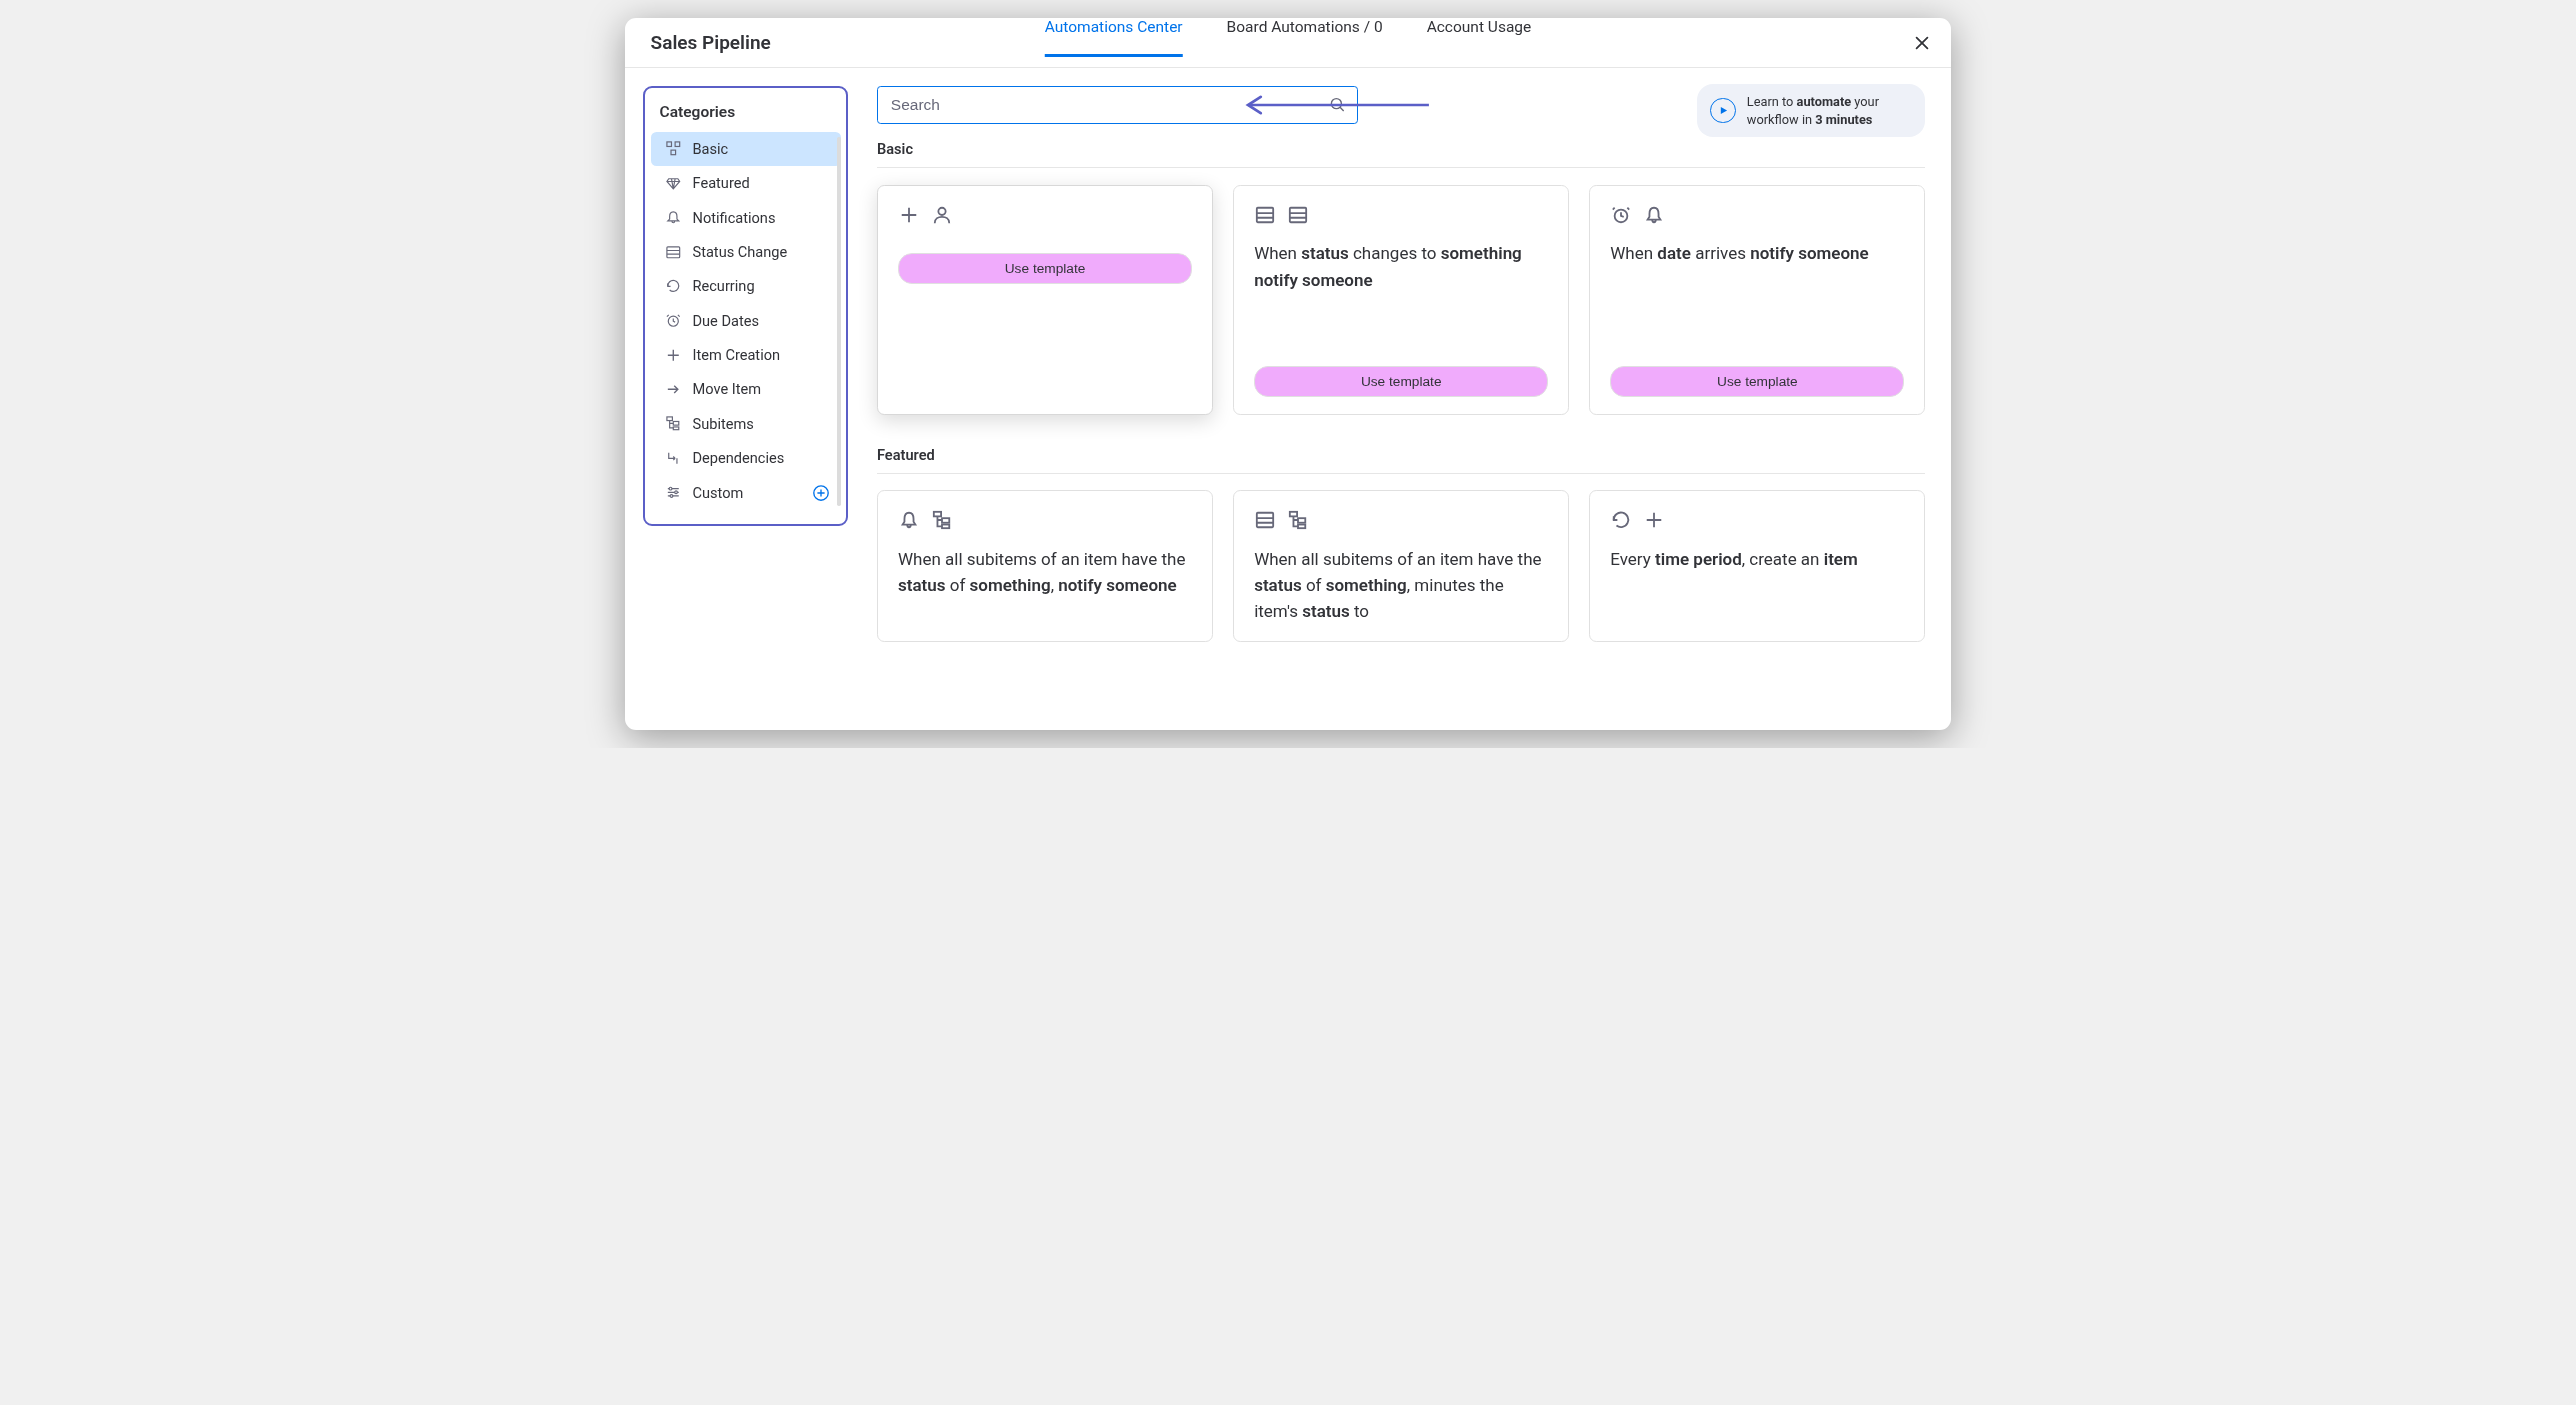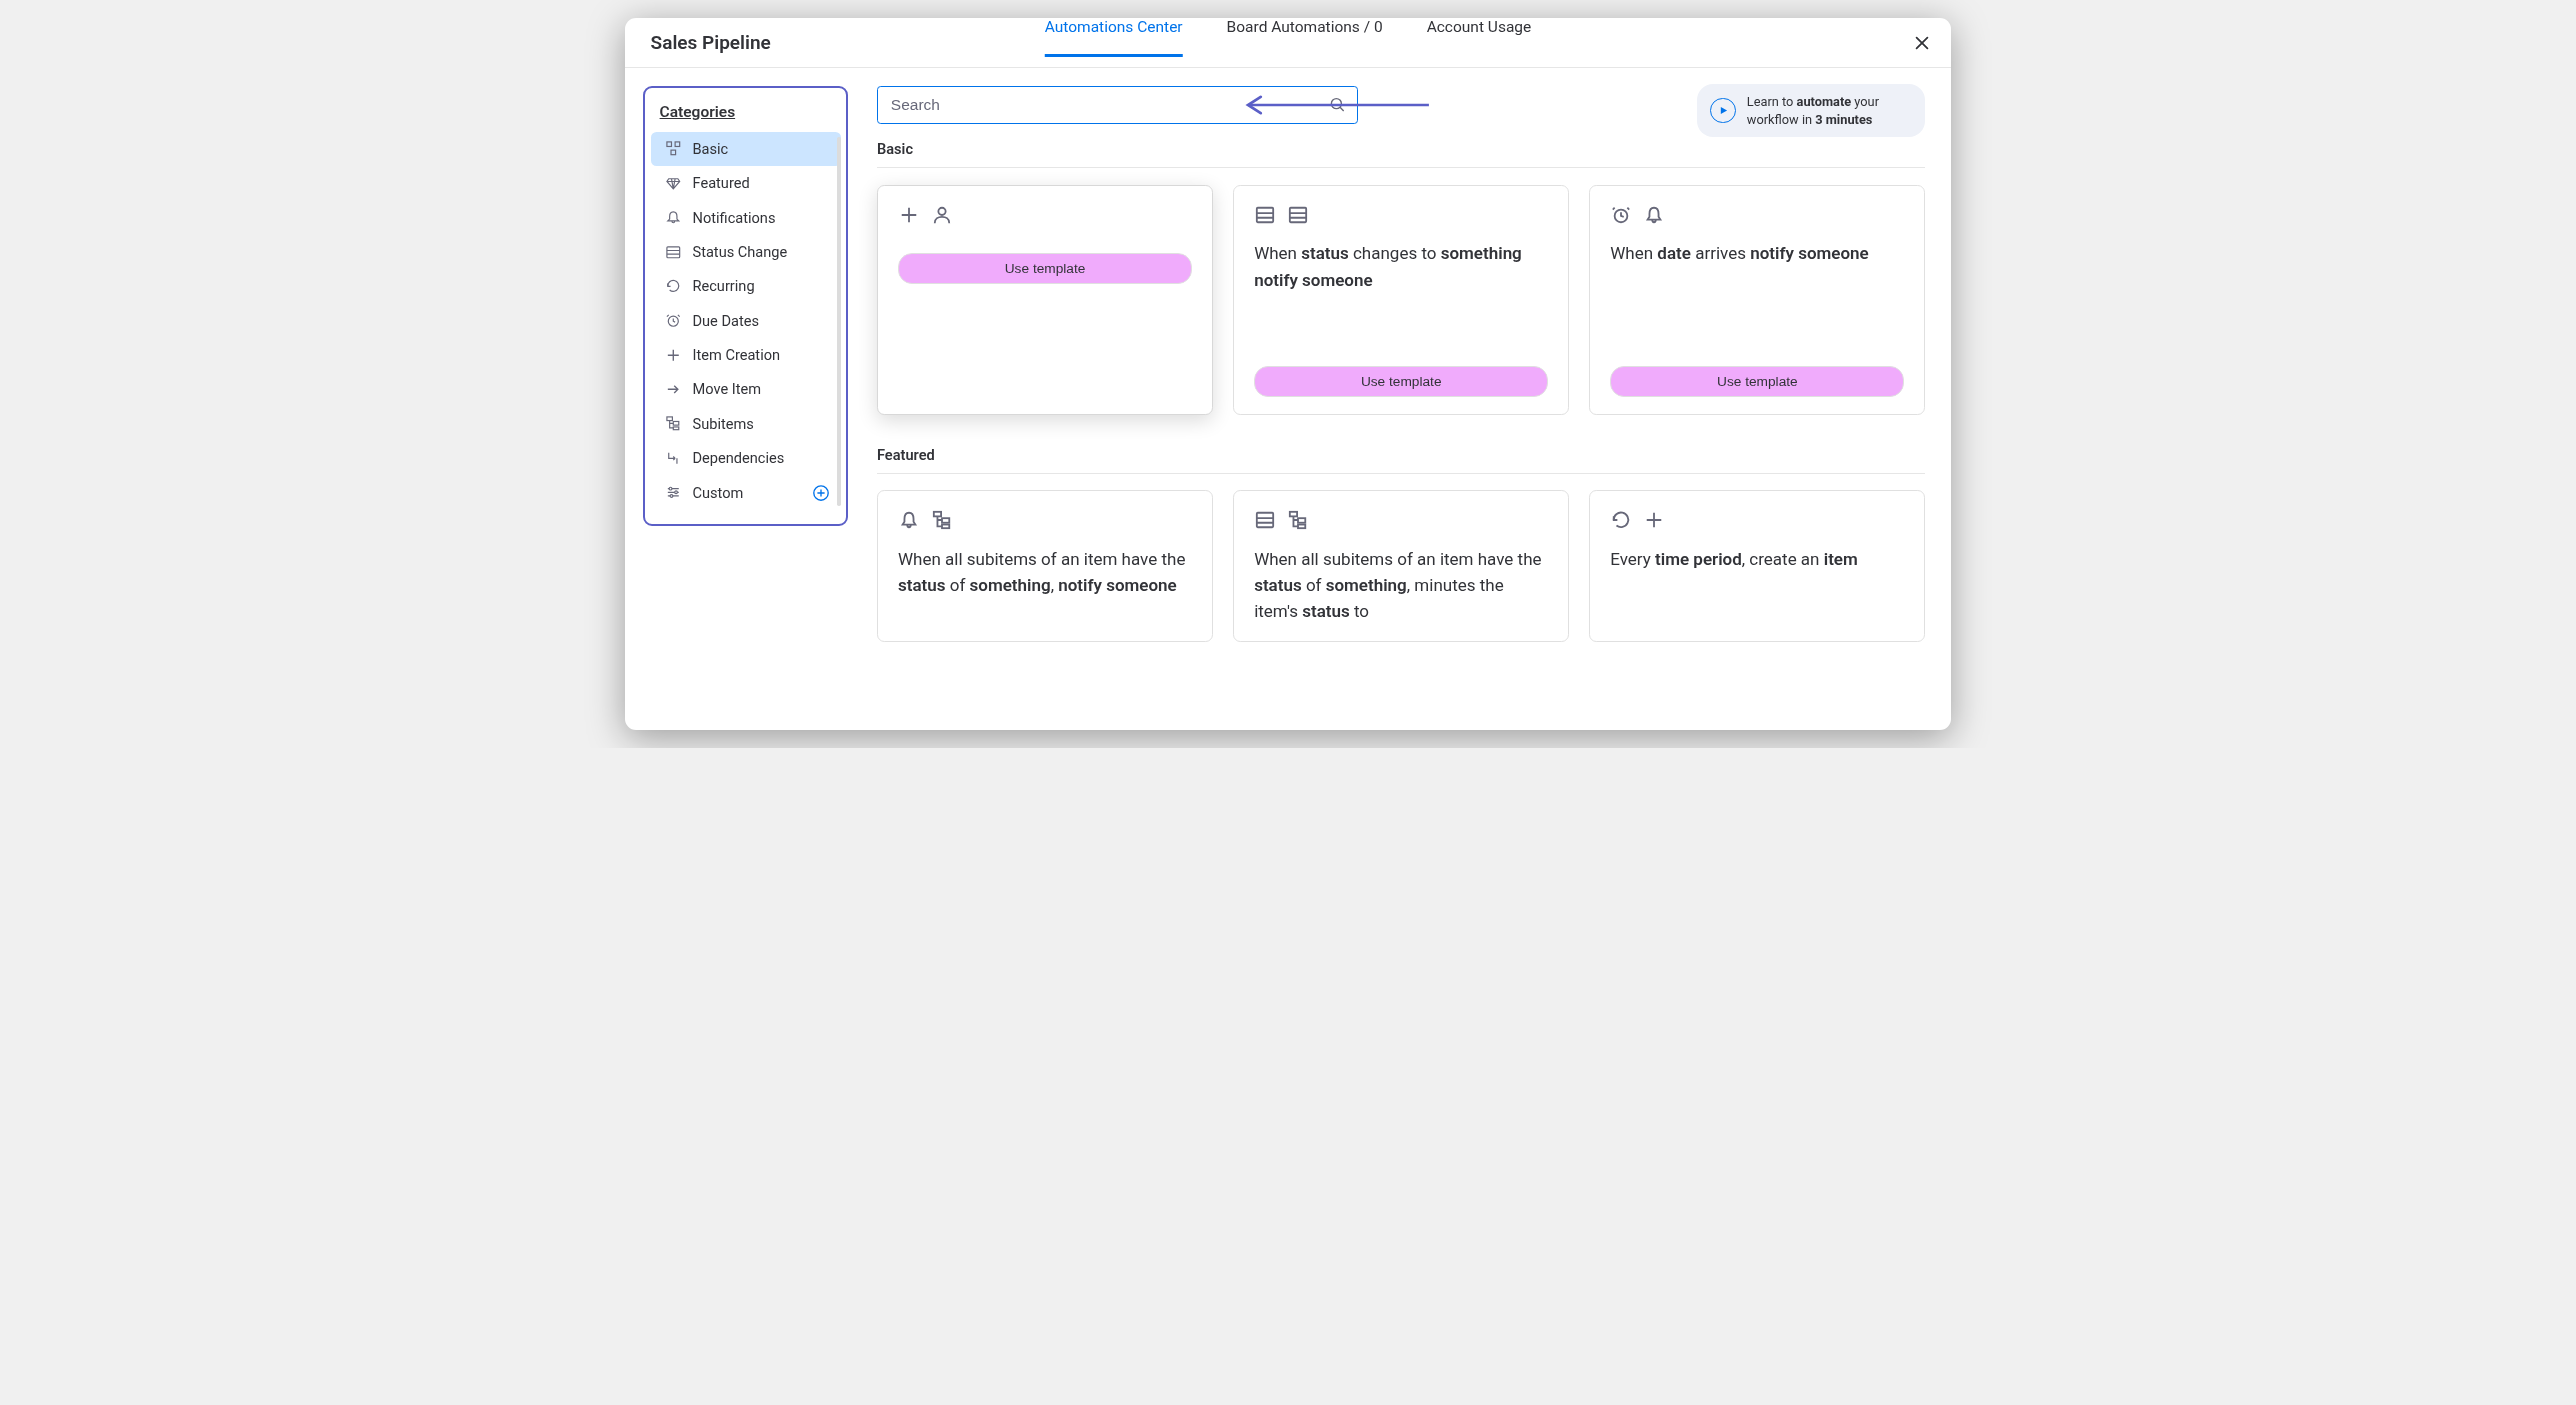--- a/index.html
+++ b/index.html
@@ -91,21 +91,20 @@
       bottom: 18px;
       width: 3.7px;
       background: #dcdcdc;
       border-radius: 1.8px;
     }
     .sidebar-title {
       font-size: 15.5px;
       font-weight: 600;
       color: #323338;
       padding: 0 14.6px 11px;
-      text-decoration: underline;
     }
     .side-item {
       display: flex;
       align-items: center;
       gap: 11px;
       padding: 8.2px 14.6px;
       font-size: 14.6px;
       color: #323338;
       cursor: pointer;
       border-radius: 5.5px;

